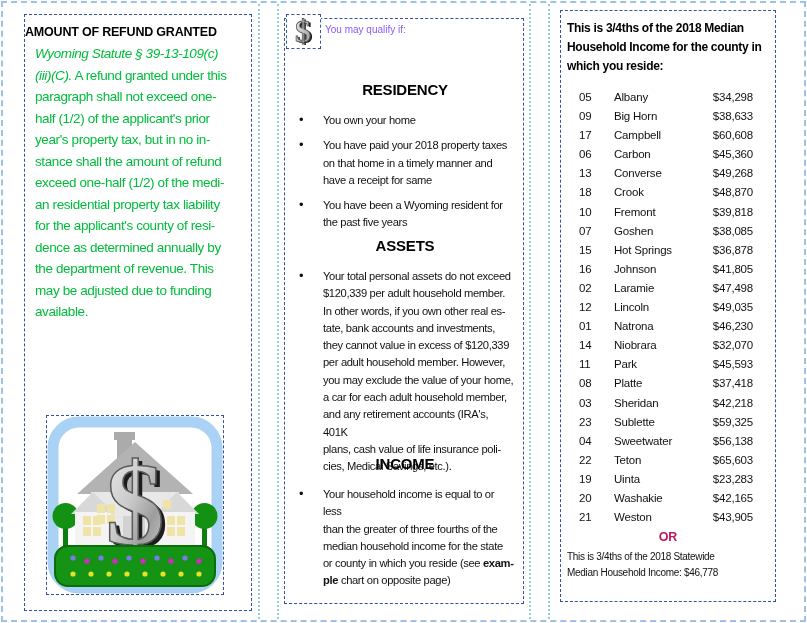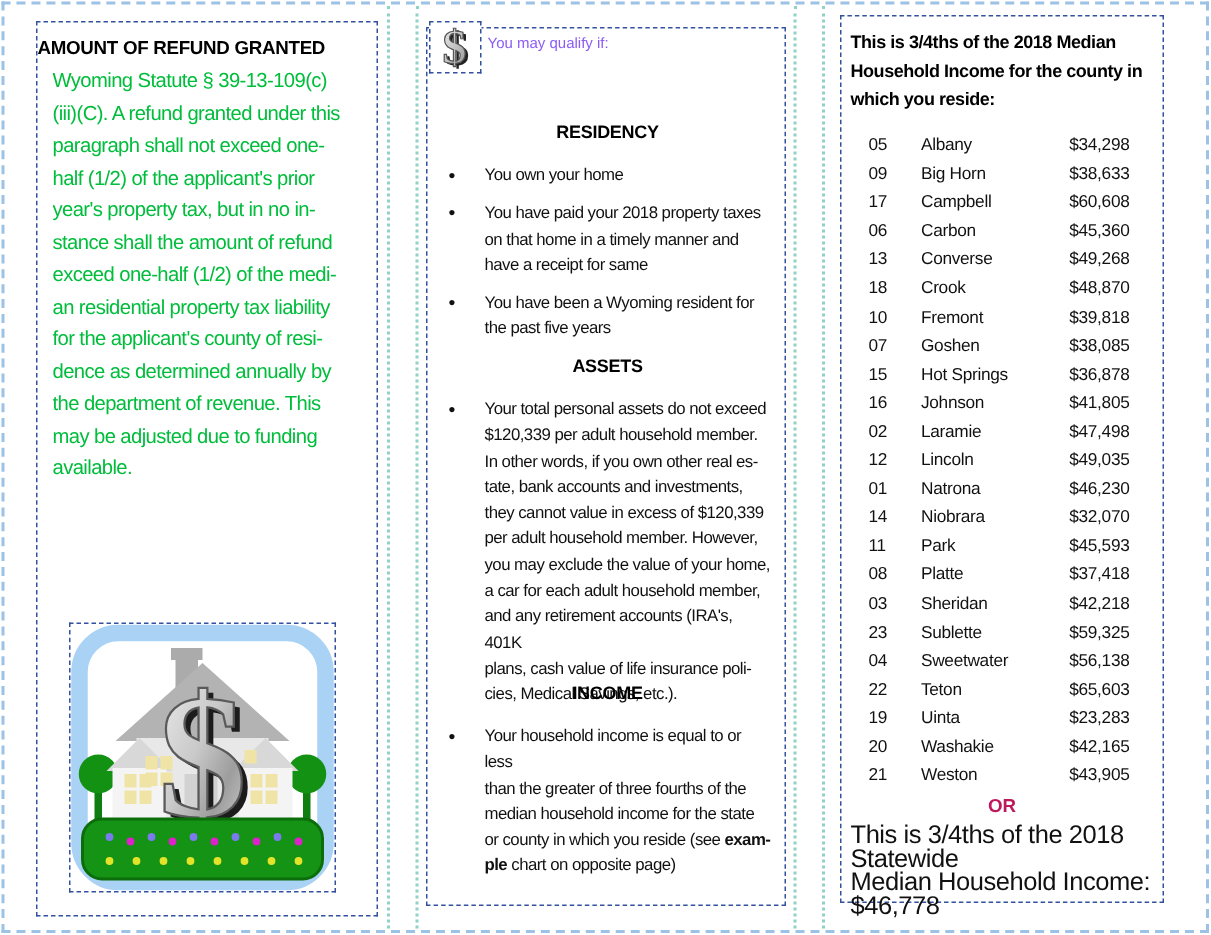--- a/index.html
+++ b/index.html
@@ -8,47 +8,47 @@
   .page-border{position:absolute;inset:1px;border:2px dashed #9cc2e5;pointer-events:none;}
   .fold{position:absolute;top:4px;bottom:4px;width:0;border-left:2px dotted #6cc4b1;opacity:.75;}
   .tbox{position:absolute;background:#fff;border:1px dashed #33519e;box-sizing:border-box;}
   .pre{white-space:pre-line;}
 
   
   .lp-title{position:absolute;top:10px;left:0;right:0;text-align:left;
             font-size:12.5px;font-weight:bold;letter-spacing:-0.2px;color:#000;}
   .lp-body{position:absolute;top:28px;left:10px;right:6px;font-size:13.5px;
            letter-spacing:-0.4px;line-height:21.5px;color:#00bd3c;overflow:hidden;}
-  .lp-body .it{}
+  .lp-body .it{font-style:italic;}
   .img-frame{position:absolute;left:21px;top:400px;width:176px;height:178px;
              border:1px dashed #33519e;box-sizing:content-box;background:#fff;}
 
   
   .icon-box{position:absolute;left:1px;top:-5px;width:33px;height:33px;border:1px dashed #33519e;
             background:#fff;display:flex;align-items:center;justify-content:center;}
   .mq-title{position:absolute;left:40px;top:5px;font-size:10px;font-weight:normal;color:#8b5cf6;}
   .sec{position:absolute;left:10px;right:8px;}
-  .sec h3{margin:0 0 14px 0;text-align:center;font-size:12px;font-weight:bold;
+  .sec h3{margin:0 0 14px 0;text-align:center;font-size:15px;font-weight:bold;
           letter-spacing:-0.2px;color:#000;}
   .bullets{display:flex;flex-direction:column;gap:8px;}
   .bullet{position:relative;padding-left:28px;font-size:11.2px;letter-spacing:-0.35px;
           line-height:17.3px;color:#111;}
   .bullet .dot{position:absolute;left:4px;top:-1px;font-size:13px;}
   .bullet b{font-weight:bold;}
 
   
   .rp{padding:8px 0 0 0;}
   .rp-head{margin:0 6px;font-size:12px;font-weight:bold;letter-spacing:-0.3px;
            line-height:19px;color:#000;}
   .rp-table{margin-top:12px;margin-left:12px;}
   .rp-row{display:grid;grid-template-columns:35px 1fr auto;padding:0 22px 0 6px;
           height:19.1px;line-height:19.1px;font-size:11.5px;letter-spacing:-0.2px;color:#111;}
   .rp-row .amt{text-align:right;}
   .rp-or{margin-top:3px;text-align:center;font-size:12.5px;font-weight:bold;color:#be185d;}
-  .rp-foot{margin:5px 6px 0 6px;font-size:17px;letter-spacing:-0.3px;line-height:15.5px;color:#111;}
+  .rp-foot{margin:5px 6px 0 6px;font-size:10px;letter-spacing:-0.3px;line-height:15.5px;color:#111;}
 </style>
 </head>
 <body>
 
 <div class="page">
   <div class="page-border"></div>
 
   <div class="fold" style="left:258px"></div>
   <div class="fold" style="left:277px"></div>
   <div class="fold" style="left:529px"></div>

